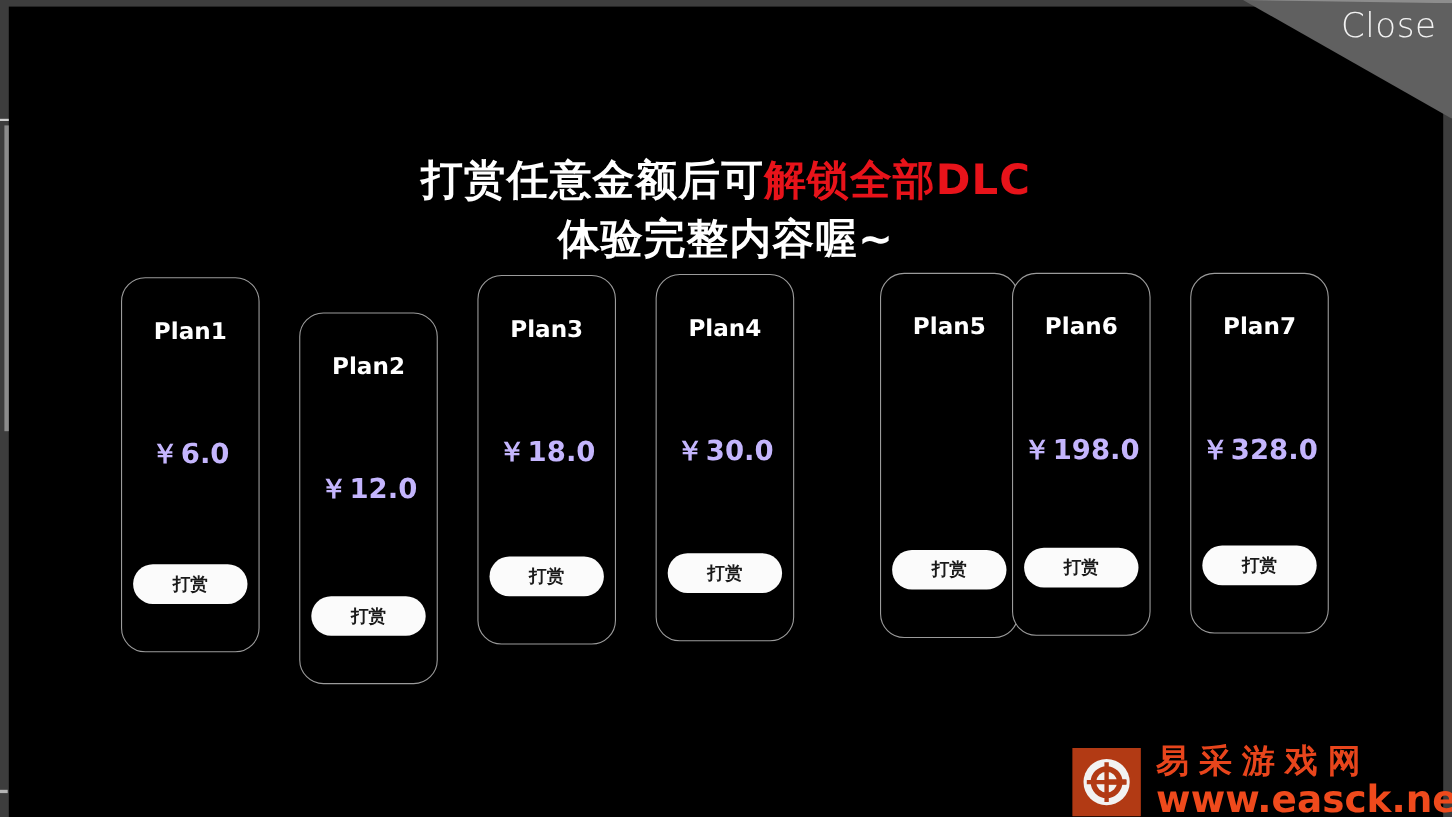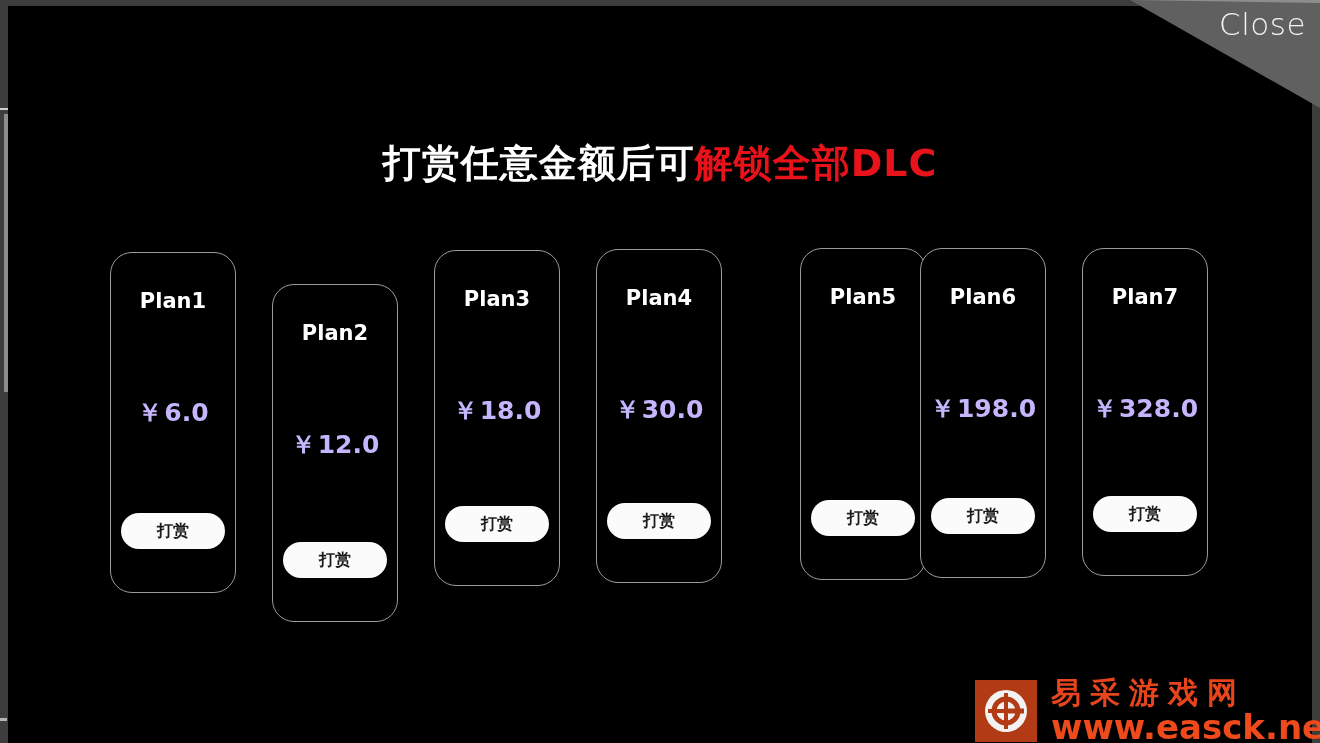--- a/index.html
+++ b/index.html
@@ -213,20 +213,21 @@
   <div class="left-strip"></div>
   <div class="left-strip-tick"></div>
   <div class="left-strip-tick2"></div>
 
   <div class="close-corner"></div>
   <div class="close-corner-edge"></div>
   <div class="close-label">Close</div>
 
   <div class="headline">
     <span>打赏任意金额后可</span><span class="accent">解锁全部DLC</span>
+    <span class="line2">体验完整内容喔~</span>
   </div>
 
   <div class="plans" id="plans">
       <div class="plan-card" style="left: 0px; top: 4px; height: 341px;">
         <div class="plan-title">Plan1</div>
         <div class="plan-price"><span class="yen">￥</span><span>6.0</span></div>
         <button class="plan-btn" style="top: 260px;">打赏</button>
       </div>
       <div class="plan-card" style="left: 162px; top: 20px; height: 338px; margin-top: 16px;">
         <div class="plan-title">Plan2</div>

